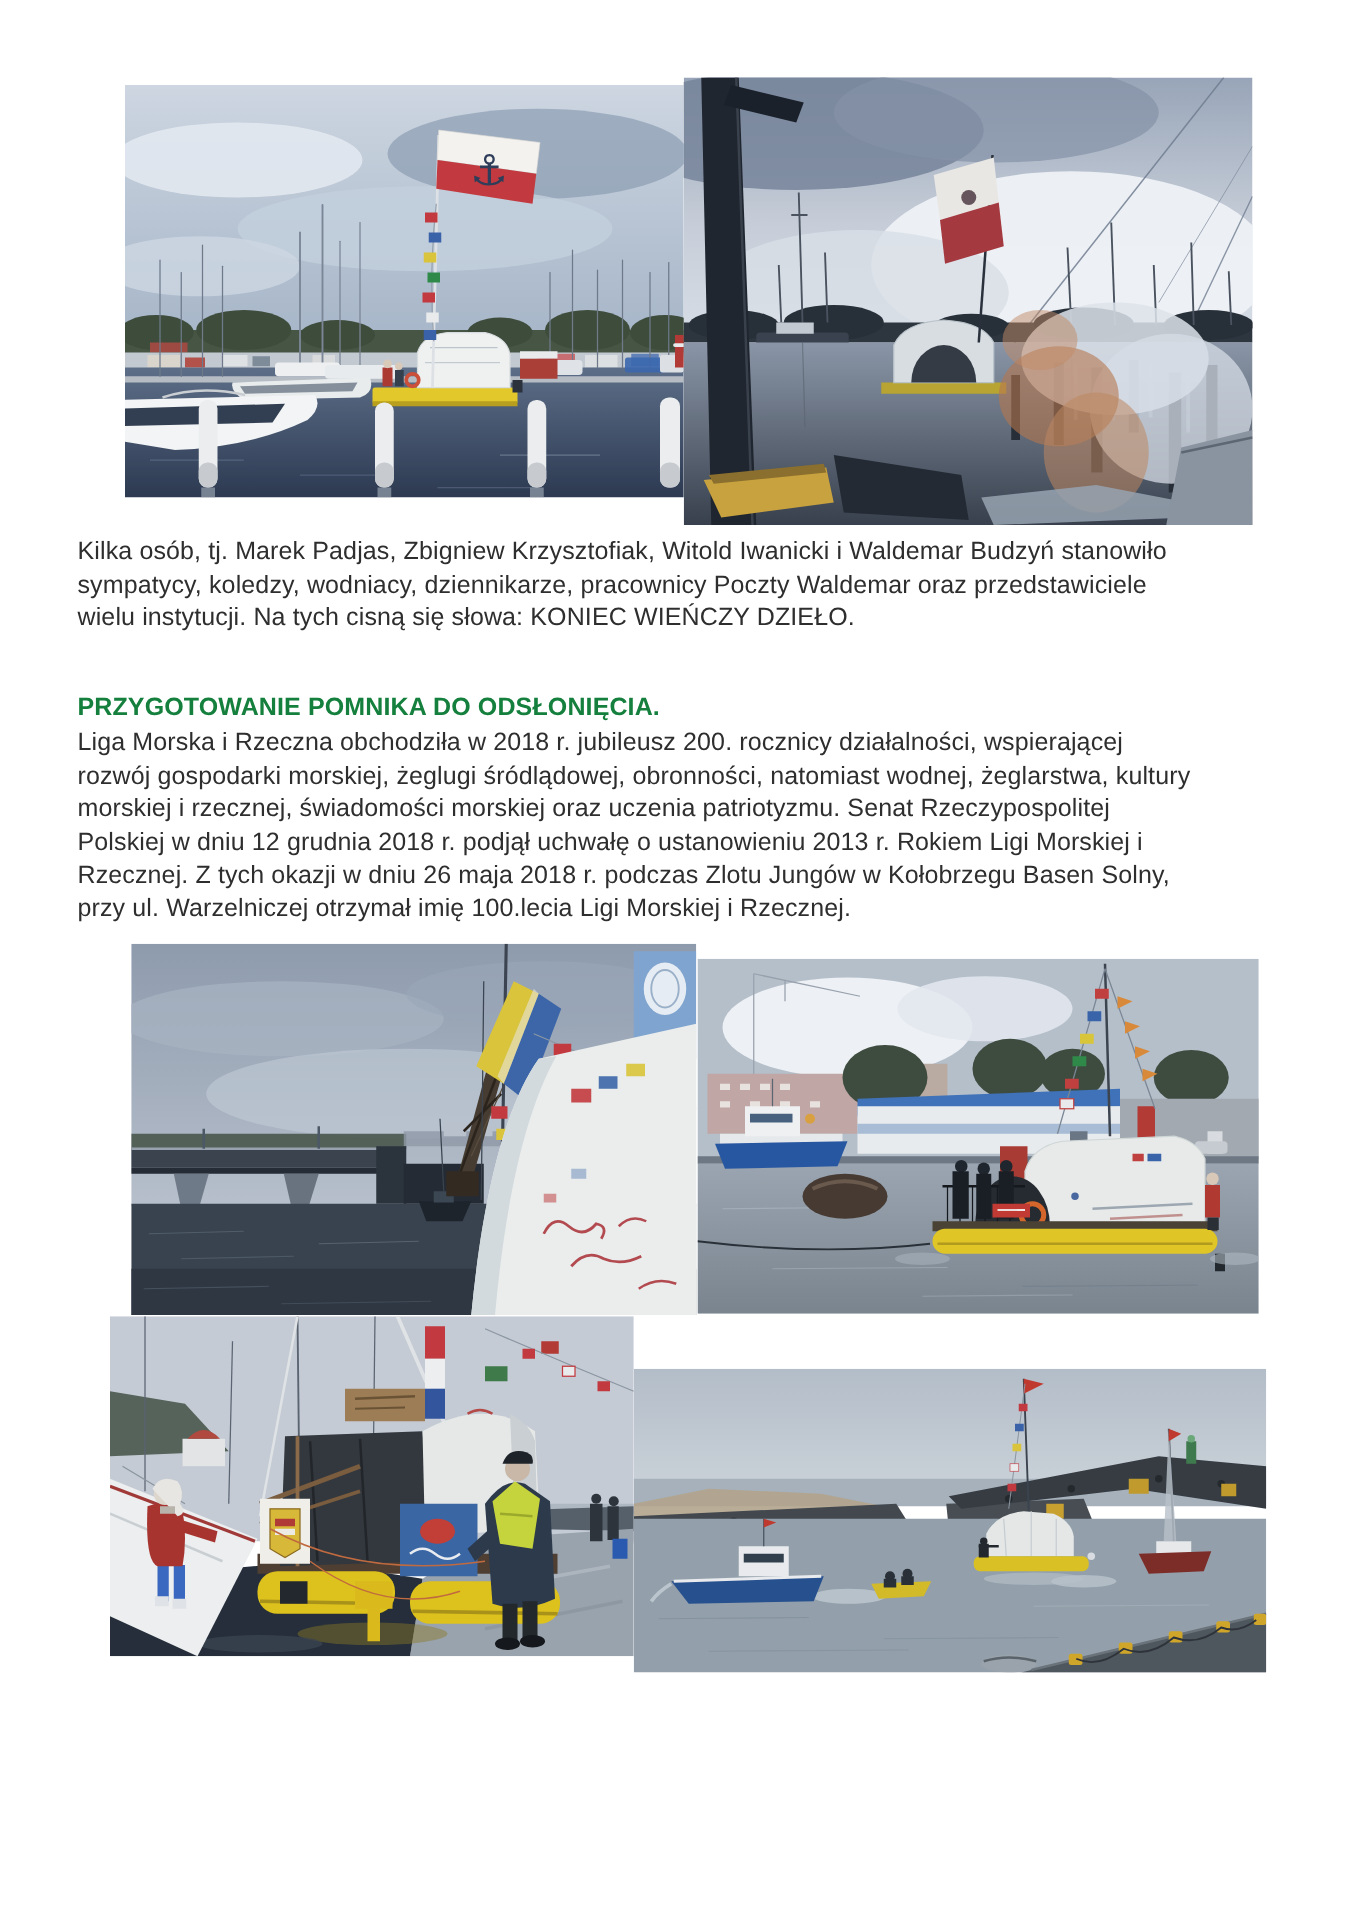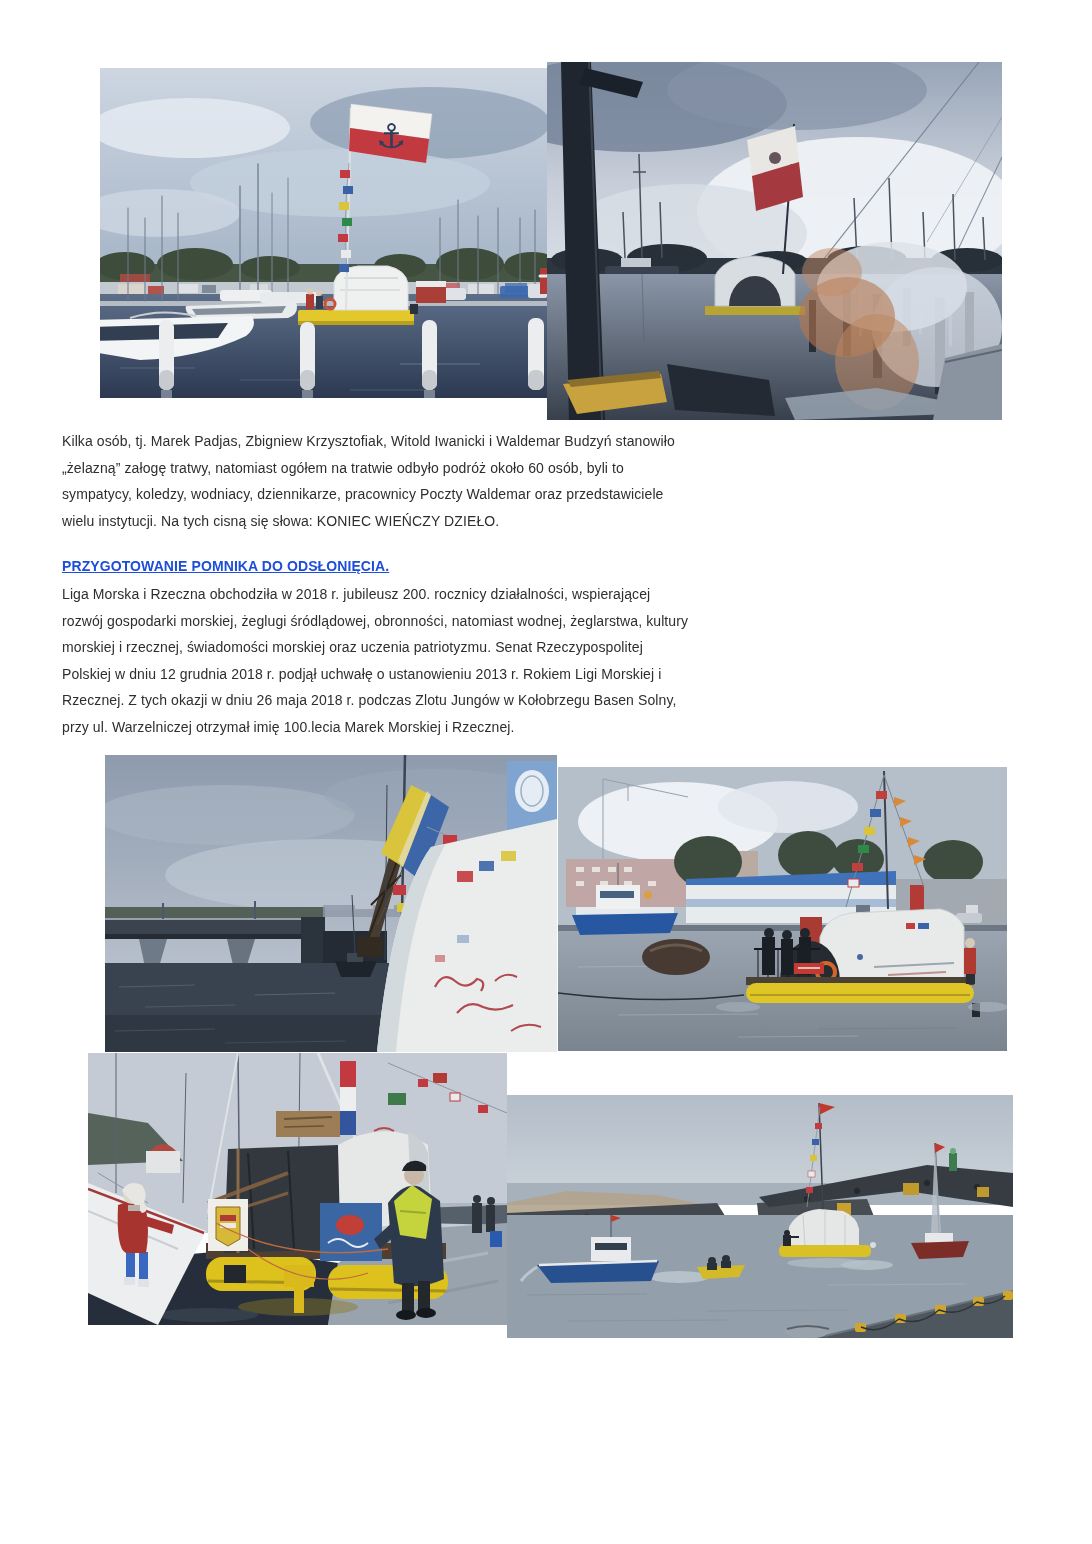--- a/index.html
+++ b/index.html
@@ -5,24 +5,24 @@
   html,body{margin:0;padding:0;background:#9a9a9a;}
   .page{
     position:relative;width:1092px;height:1544px;margin:0 auto;
     background:#ffffff;overflow:hidden;
     font-family:"Liberation Sans", sans-serif;color:#2b2b2b;
   }
   figure.photo{position:absolute;margin:0;padding:0;line-height:0;}
   figure.photo svg{display:block;}
   .textblock{position:absolute;left:62px;width:985px;}
   .textblock .line{
-    font-size:14px;line-height:26.5px;white-space:nowrap;
+    font-size:20px;line-height:26.5px;white-space:nowrap;
     color:#2e2e2e;letter-spacing:0.1px;
   }
-  .heading .line{font-weight:700;color:#1d4ed8;text-decoration:underline;}
+  .heading .line{font-weight:700;color:#15803d;}
 </style>
 </head>
 <body>
 
 <div class="page">
 
   <figure class="photo" style="left:100px;top:68px;">
   <svg width="447" height="330" viewBox="0 0 447 330">
     <defs>
       <linearGradient id="sky1" x1="0" y1="0" x2="0" y2="1">
@@ -234,36 +234,35 @@
       <polygon points="120,302 222,318 228,354 128,348" fill="#232a34"></polygon>
       <polygon points="238,336 330,326 455,350 248,358" fill="#98a3b0" opacity="0.85"></polygon>
       <polygon points="398,296 455,282 455,358 386,358" fill="#8a94a1"></polygon>
       <line x1="398" y1="300" x2="455" y2="288" stroke="#5d6774" stroke-width="2"></line>
     </g>
   </svg>
   </figure>
 
   <div class="textblock" style="top:428px;">
     <div class="line">Kilka osób, tj. Marek Padjas, Zbigniew Krzysztofiak, Witold Iwanicki i Waldemar Budzyń stanowiło</div>
-    <div class="line">„żelazną” załogę tratwy, natomiast ogółem na tratwie odbyło podróż około 60 osób, byli to</div>
     <div class="line">sympatycy, koledzy, wodniacy, dziennikarze, pracownicy Poczty Waldemar oraz przedstawiciele</div>
     <div class="line">wielu instytucji. Na tych cisną się słowa: KONIEC WIEŃCZY DZIEŁO.</div>
   </div>
 
   <div class="textblock heading" style="top:553px;">
     <div class="line">PRZYGOTOWANIE POMNIKA DO ODSŁONIĘCIA.</div>
   </div>
 
   <div class="textblock" style="top:581px;">
     <div class="line">Liga Morska i Rzeczna obchodziła w 2018 r. jubileusz 200. rocznicy działalności, wspierającej</div>
     <div class="line">rozwój gospodarki morskiej, żeglugi śródlądowej, obronności, natomiast wodnej, żeglarstwa, kultury</div>
     <div class="line">morskiej i rzecznej, świadomości morskiej oraz uczenia patriotyzmu. Senat Rzeczypospolitej</div>
     <div class="line">Polskiej w dniu 12 grudnia 2018 r. podjął uchwałę o ustanowieniu 2013 r. Rokiem Ligi Morskiej i</div>
     <div class="line">Rzecznej. Z tych okazji w dniu 26 maja 2018 r. podczas Zlotu Jungów w Kołobrzegu Basen Solny,</div>
-    <div class="line">przy ul. Warzelniczej otrzymał imię 100.lecia Marek Morskiej i Rzecznej.</div>
+    <div class="line">przy ul. Warzelniczej otrzymał imię 100.lecia Ligi Morskiej i Rzecznej.</div>
   </div>
 
   <figure class="photo" style="left:105px;top:755px;">
   <svg width="452" height="297" viewBox="0 0 452 297">
     <defs>
       <linearGradient id="sky3" x1="0" y1="0" x2="0" y2="1">
         <stop offset="0" stop-color="#8e9bad"></stop>
             <stop offset="1" stop-color="#b6bfcb"></stop>
       </linearGradient>
     </defs>

